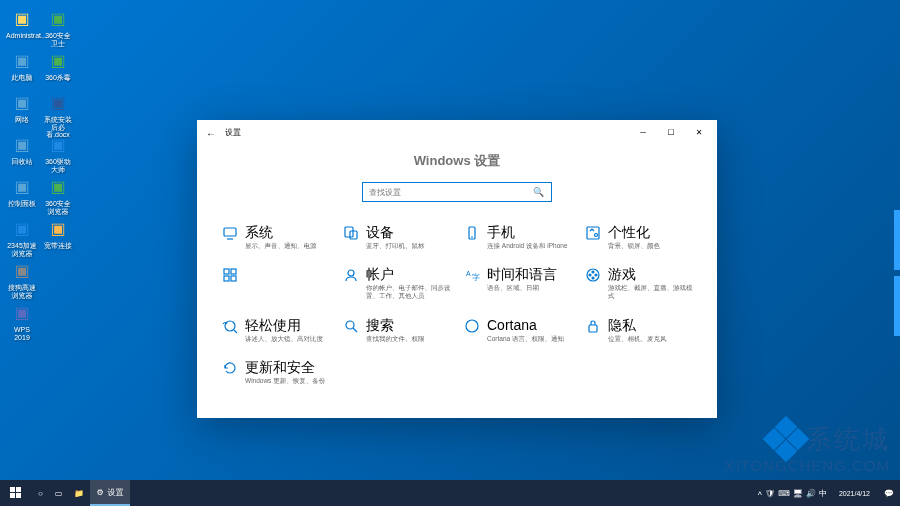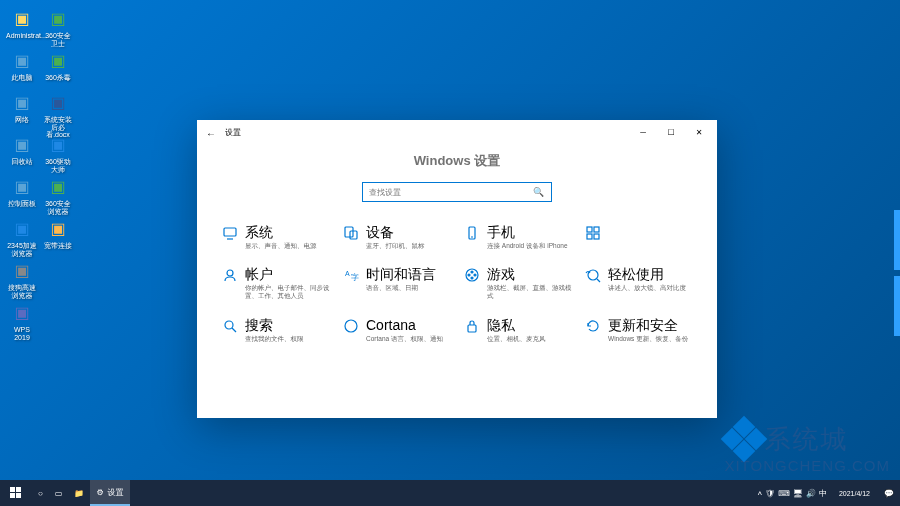--- a/index.html
+++ b/index.html
@@ -38,21 +38,21 @@
 .taskbar .start { width: 32px; height: 100%; display: flex; align-items: center; justify-content: center; cursor: pointer; }
 .taskbar .tbtn { height: 100%; padding: 0 6px; display: flex; align-items: center; cursor: pointer; gap: 4px; }
 .taskbar .tbtn.active { background: rgba(255,255,255,0.15); border-bottom: 2px solid #76b9ed; }
 .taskbar .spacer { flex: 1; }
 .taskbar .tray { display: flex; align-items: center; gap: 3px; padding: 0 4px; }
 .taskbar .tray span { font-size: 8px; }
 .taskbar .clock { padding: 0 8px; font-size: 7px; text-align: center; }
 
 
 .watermark { position: absolute; right: 10px; bottom: 32px; text-align: right; pointer-events: none; }
-.watermark .wlogo { display: flex; align-items: center; }
+.watermark .wlogo { display: flex; align-items: center; justify-content: flex-end; }
 .watermark .diamond { position: relative; width: 40px; height: 40px; }
 .watermark .diamond .d { position: absolute; width: 16px; height: 16px; background: #0078d4; transform: rotate(45deg); }
 .watermark .diamond .d1 { top: 0; left: 12px; }
 .watermark .diamond .d2 { top: 12px; left: 0; }
 .watermark .diamond .d3 { top: 12px; left: 24px; }
 .watermark .diamond .d4 { top: 24px; left: 12px; }
 .watermark .wtxt { font-size: 26px; color: #1a5490; font-weight: 400; letter-spacing: 2px; }
 .watermark .wurl { font-size: 15px; color: #1a5490; letter-spacing: 1px; margin-top: -2px; }
 
 
@@ -176,20 +176,33 @@
             </svg>
           </div>
     <div class="stxt">
       <div class="stitle">手机</div>
       <div class="sdesc">连接 Android 设备和 iPhone</div>
     </div>
         </div>
         <div class="settings-item">
     <div class="sico">
             <svg viewBox="0 0 16 16">
+              <rect x="2" y="2" width="12" height="12" rx="1"></rect>
+              <path d="M5 6 L7 4 L9 6"></path>
+              <circle cx="11" cy="10" r="1.5"></circle>
+            </svg>
+          </div>
+    <div class="stxt">
+      <div class="stitle">个性化</div>
+      <div class="sdesc">背景、锁屏、颜色</div>
+    </div>
+        </div>
+        <div class="settings-item">
+    <div class="sico">
+            <svg viewBox="0 0 16 16">
               <rect x="2" y="2" width="5" height="5"></rect>
               <rect x="9" y="2" width="5" height="5"></rect>
               <rect x="2" y="9" width="5" height="5"></rect>
               <rect x="9" y="9" width="5" height="5"></rect>
             </svg>
           </div>
         </div>
         <div class="settings-item">
     <div class="sico">
             <svg viewBox="0 0 16 16">

